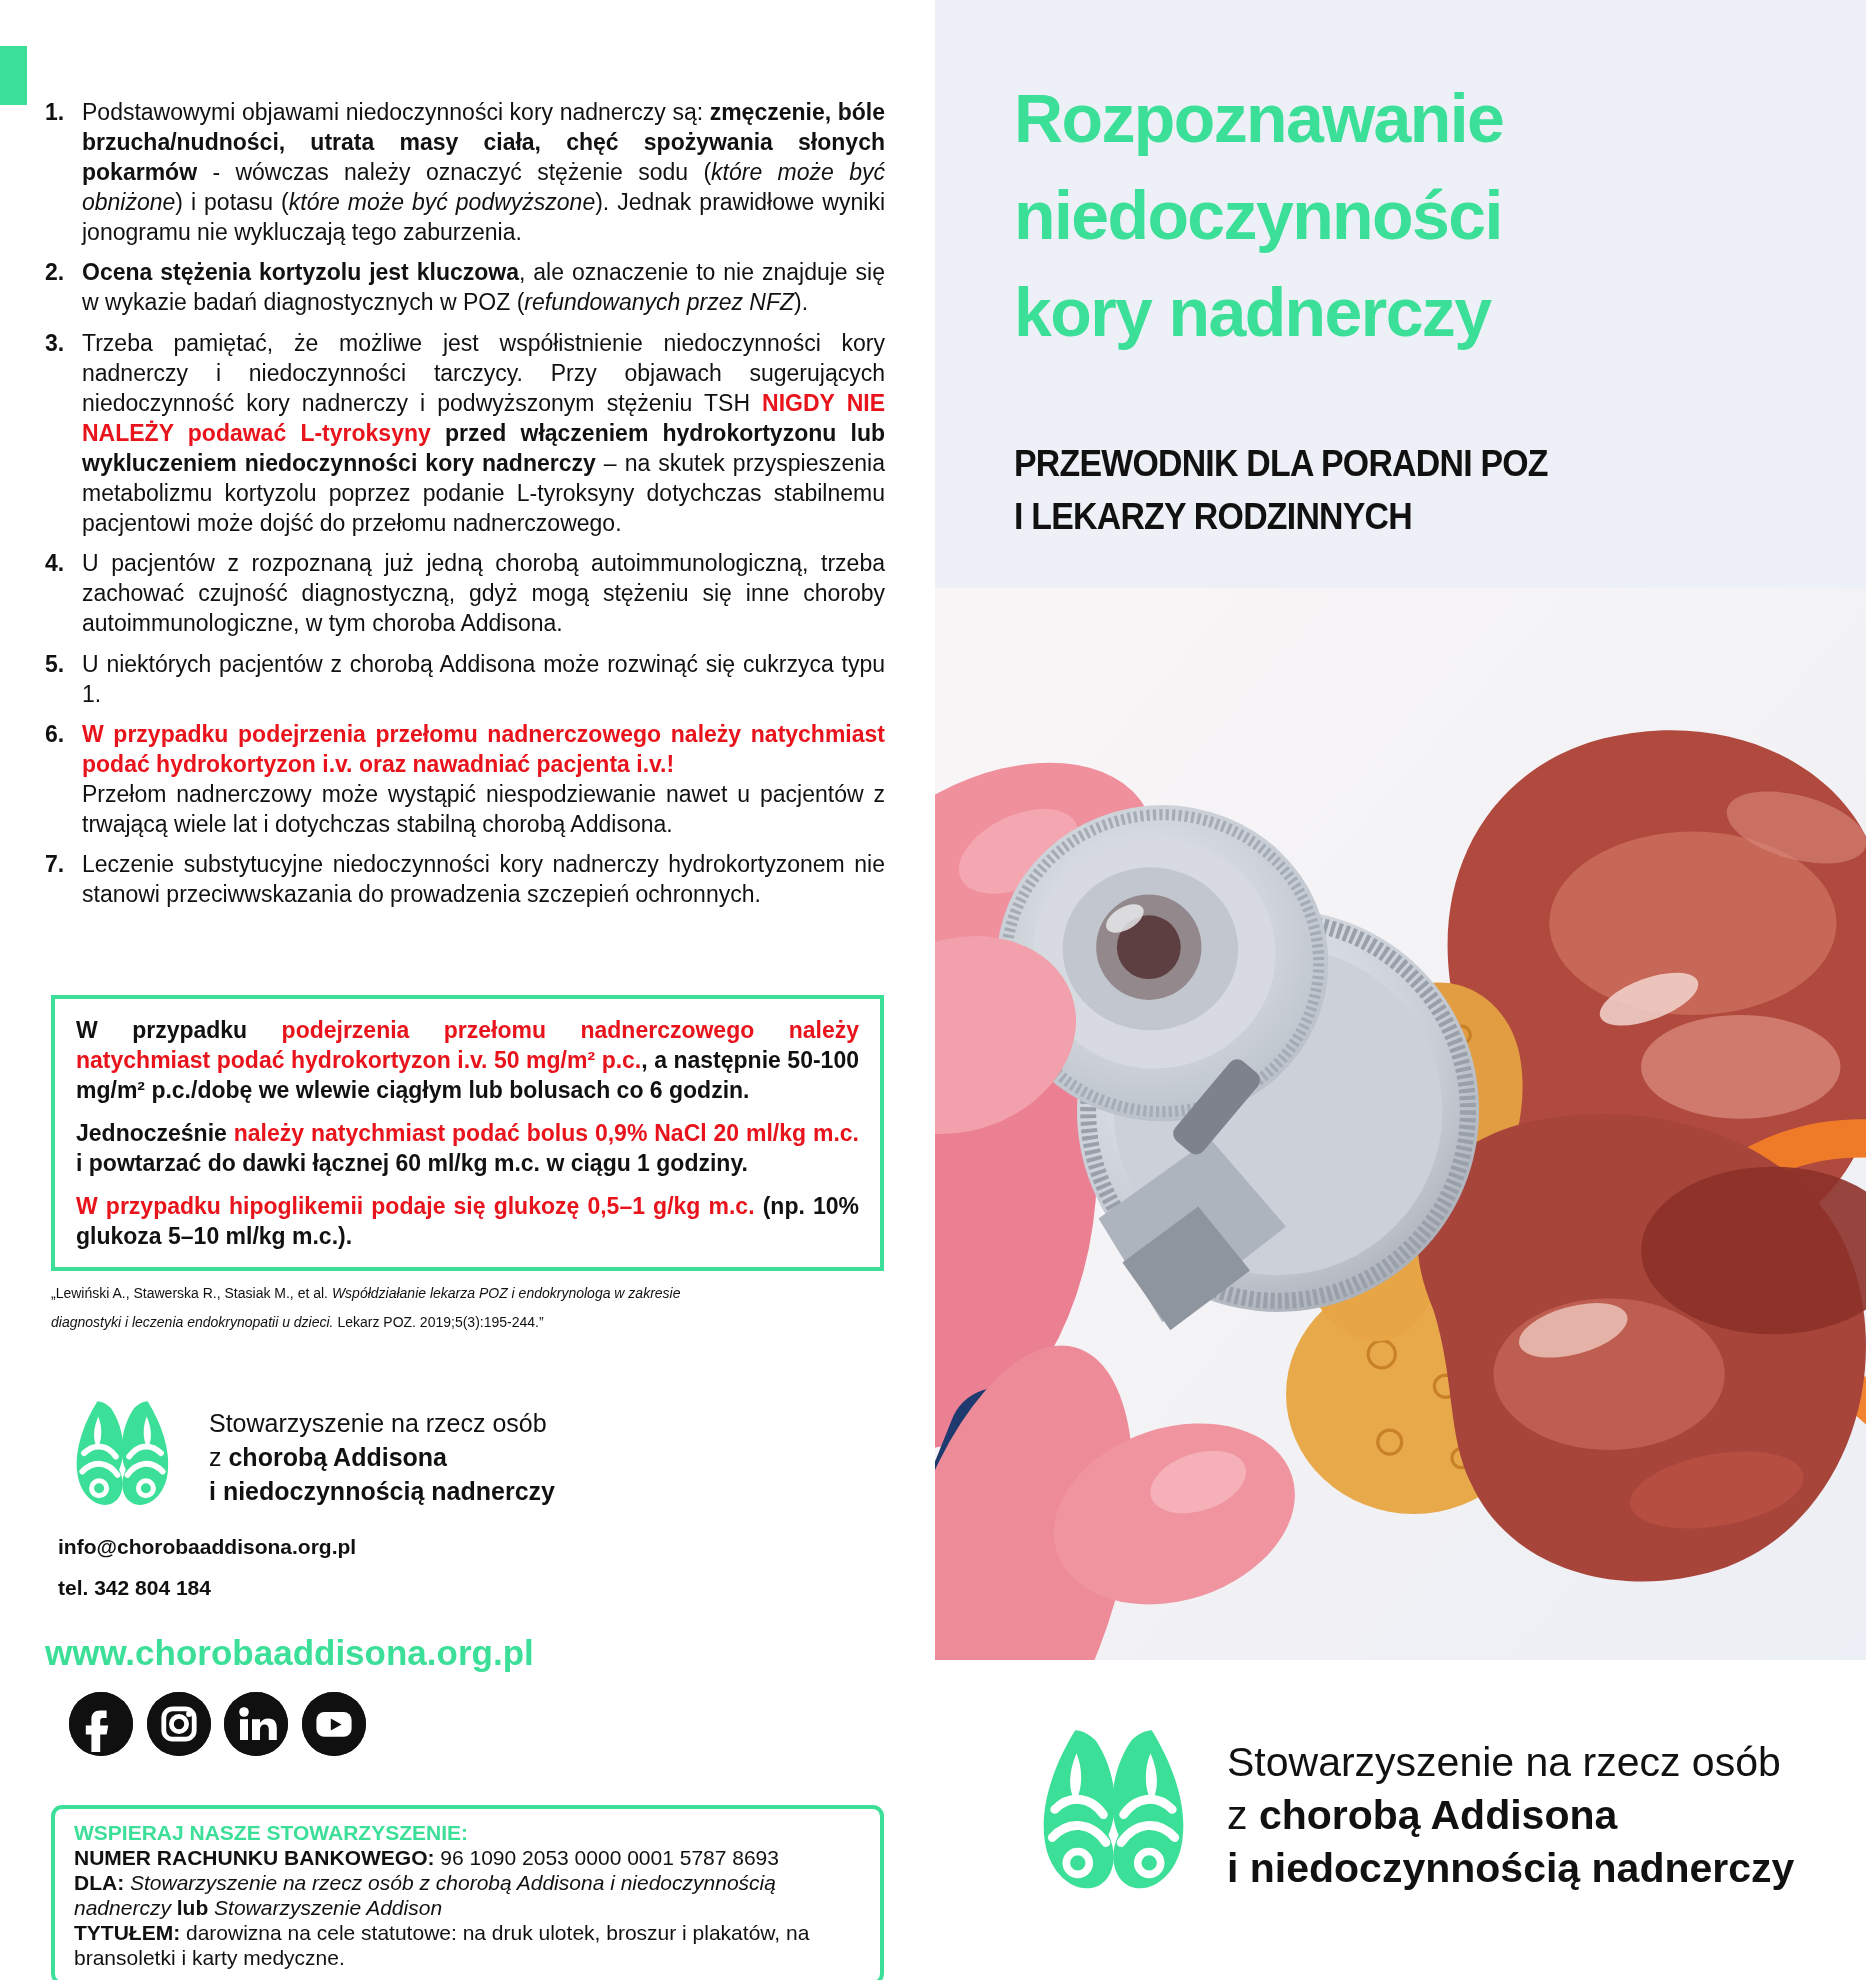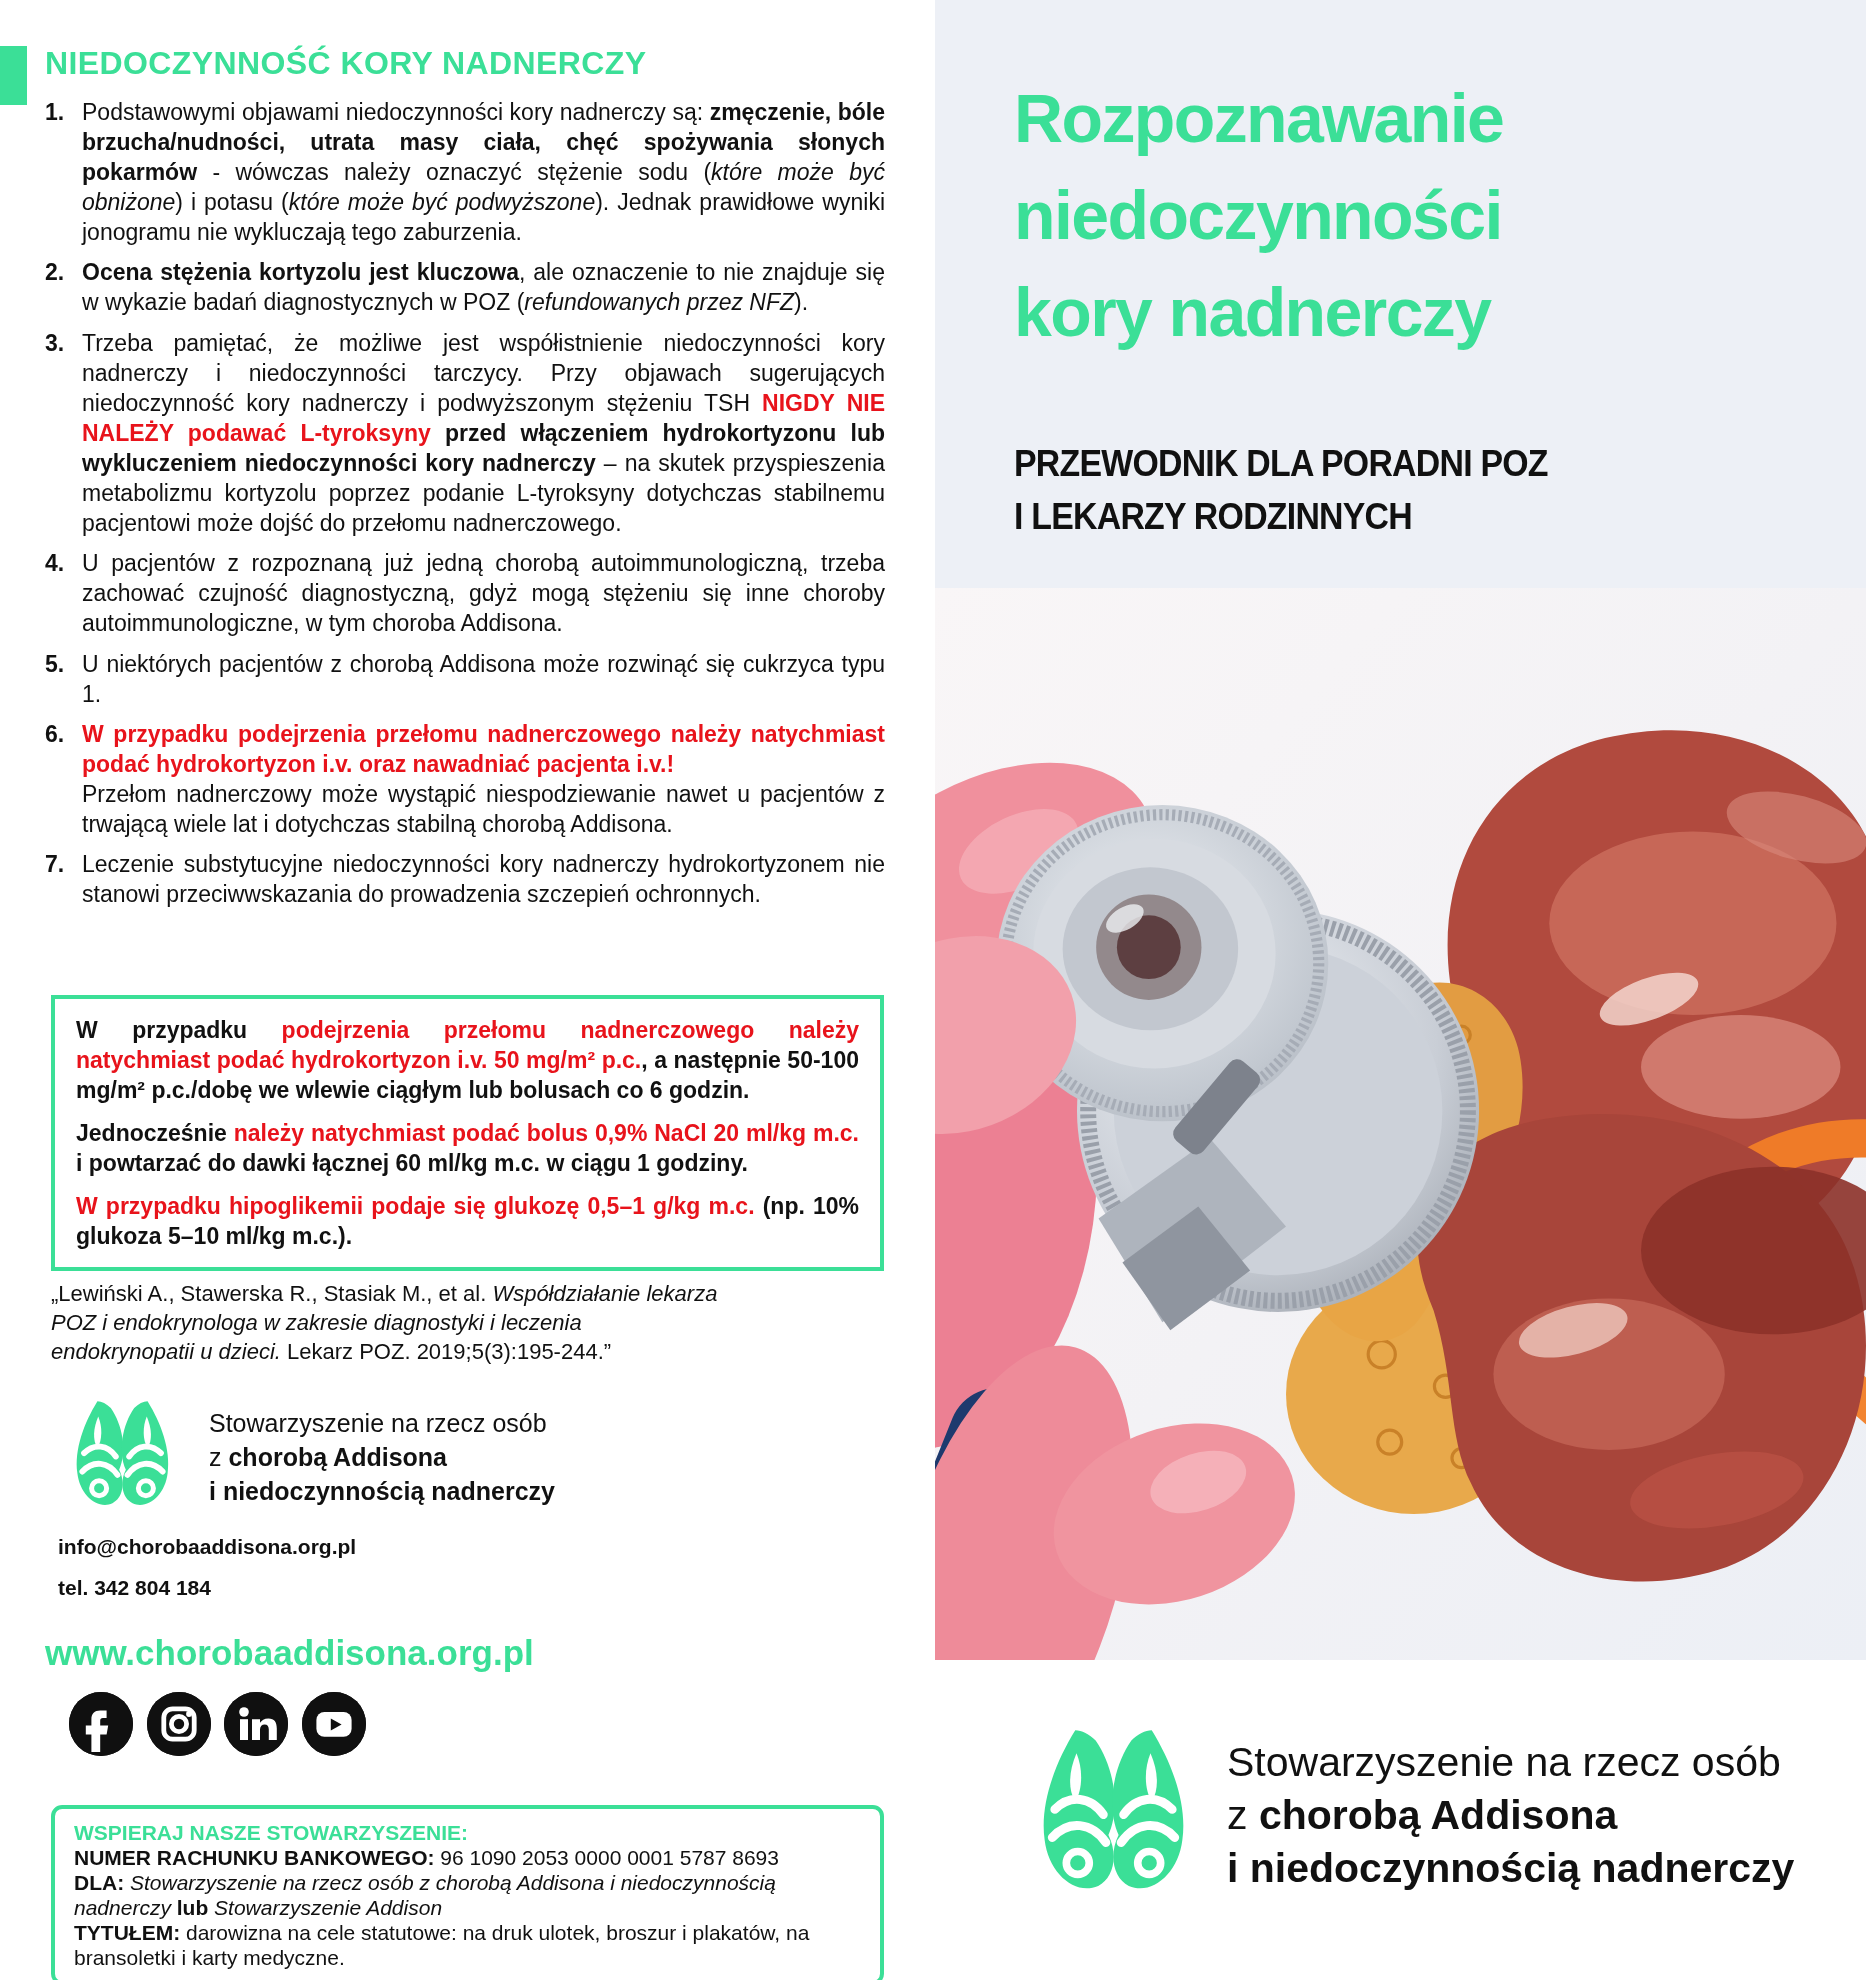--- a/index.html
+++ b/index.html
@@ -24,21 +24,21 @@
   .main-heading{position:absolute;left:45px;top:45px;font-size:32px;font-weight:800;color:var(--green);letter-spacing:0.4px}
   .info-list{position:absolute;left:45px;top:97px;width:840px;display:flex;flex-direction:column;gap:10.4px;
     font-size:23px;line-height:30px;text-align:justify}
   .info-item{display:flex}
   .info-item .num{flex:0 0 37px;font-weight:700}
   .info-item .itext{flex:1}
 
   .alert-box{position:absolute;left:51px;top:995px;width:833px;border:4px solid var(--green);
     padding:16px 21px;display:flex;flex-direction:column;gap:12.8px;font-size:23px;line-height:30px;text-align:justify}
 
-  .citation{position:absolute;left:51px;top:1279px;width:670px;font-size:22px;line-height:29px}
+  .citation{position:absolute;left:51px;top:1279px;width:670px;font-size:14px;line-height:29px}
 
   .assoc-left{position:absolute;left:70px;top:1398px;display:flex;align-items:center;gap:34px}
   .assoc-left .assoc-text{font-size:25px;line-height:34px}
 
   .contact{position:absolute;left:58px;top:1526px;font-size:21px;font-weight:700;line-height:41px}
   .website{position:absolute;left:45px;top:1633px;font-size:35px;font-weight:700;color:var(--green);text-decoration:none;display:block}
 
   .social{position:absolute;left:69px;top:1692px;display:flex;gap:13.6px}
   .social .sicon{width:64px;height:64px;border-radius:50%;background:#101010;display:flex;align-items:center;justify-content:center;cursor:pointer}
   .social svg{width:64px;height:64px;display:block}
@@ -72,21 +72,20 @@
       <path d="M14 66 C26 54 42 56 52 70" stroke="#fff" stroke-width="7" fill="none" stroke-linecap="round"></path>
       <path d="M12 88 C25 74 43 76 54 92" stroke="#fff" stroke-width="7" fill="none" stroke-linecap="round"></path>
       <circle cx="32" cy="108" r="9" stroke="#fff" stroke-width="6" fill="none"></circle>
     </g>
   </defs>
 </svg>
 
 <div class="page">
 
   <div class="corner-mark"></div>
-  <div class="main-heading">NIEDOCZYNNOŚĆ KORY NADNERCZY</div>
 
   <div class="info-list">
     <div class="info-item">
       <span class="num">1.</span>
       <span class="itext"><span>Podstawowymi objawami niedoczynności kory nadnerczy są: </span><span class="b">zmęczenie, bóle brzucha/nudności, utrata masy ciała, chęć spożywania słonych pokarmów</span><span> - wówczas należy oznaczyć stężenie sodu (</span><span class="i">które może być obniżone</span><span>) i potasu (</span><span class="i">które może być podwyższone</span><span>). Jednak prawidłowe wyniki jonogramu nie wykluczają tego zaburzenia.</span></span>
     </div>
     <div class="info-item">
       <span class="num">2.</span>
       <span class="itext"><span class="b">Ocena stężenia kortyzolu jest kluczowa</span><span>, ale oznaczenie to nie znajduje się w wykazie badań diagnostycznych w POZ (</span><span class="i">refundowanych przez NFZ</span><span>).</span></span>
     </div>

